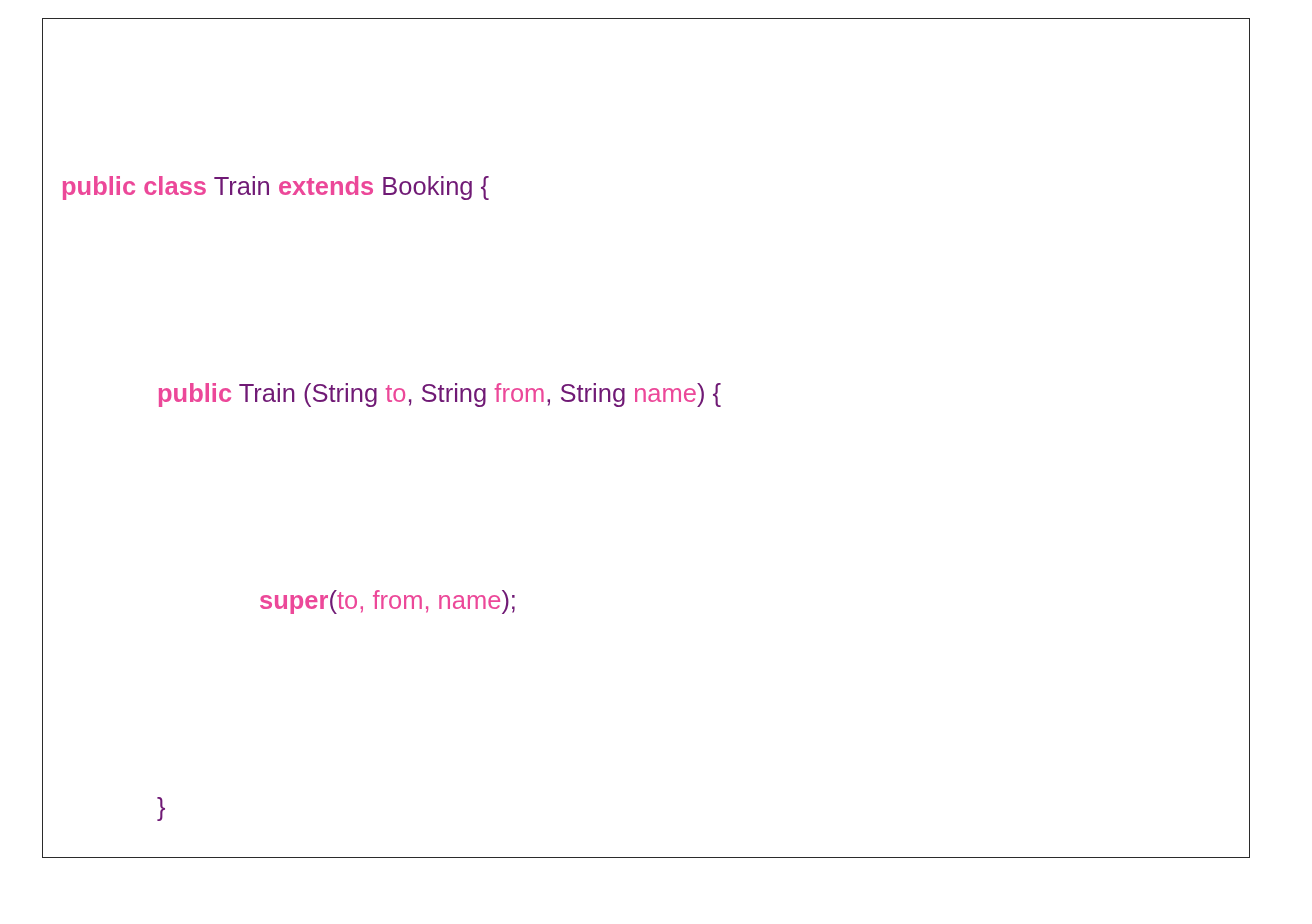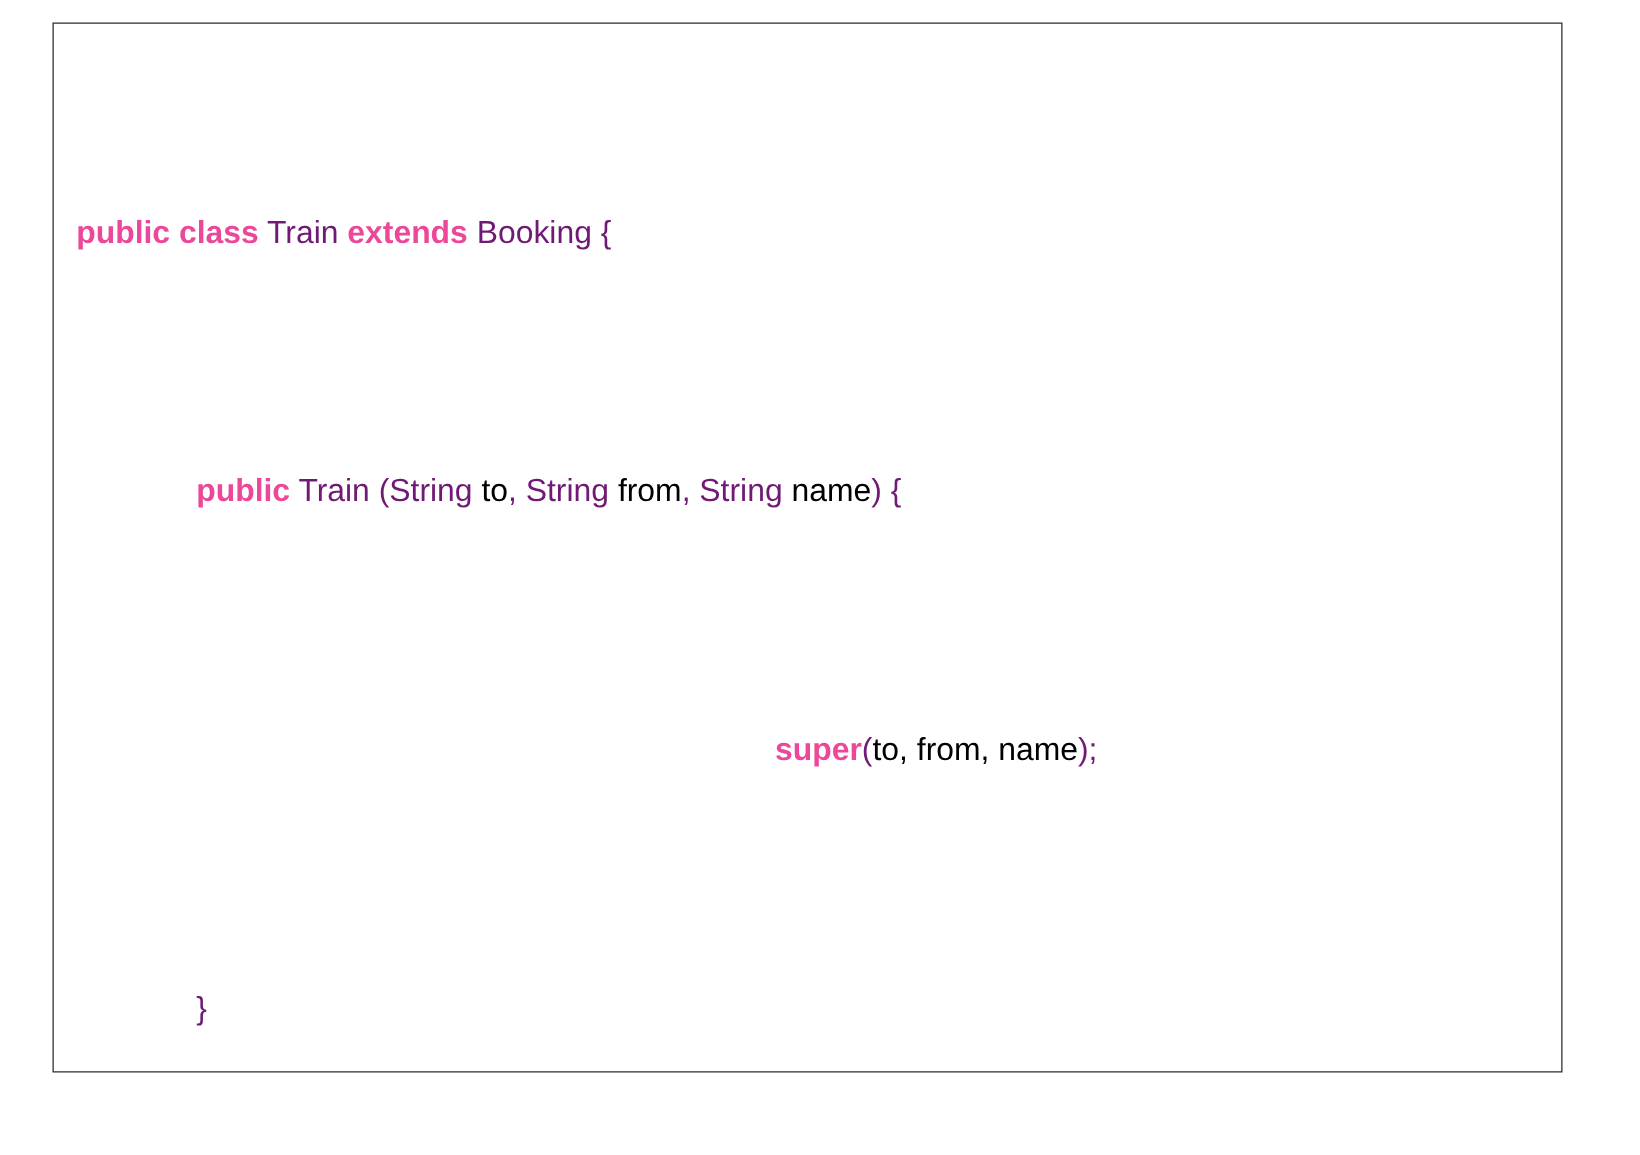--- a/index.html
+++ b/index.html
@@ -49,40 +49,40 @@
     content: "";
     display: inline-block;
     width: 100%;
   }
 
   .kw {
     color: #ec4899;
     font-weight: bold;
   }
   .param {
-    color: #000000;
+    color: #ec4899;
   }
   .plain {
     color: #701a75;
   }
 </style>
 </head>
 <body>
 
 <div id="code-frame">
   <div id="code-body">
 
     
     <div class="line" style="text-align:left;"><span class="kw">public</span> <span class="kw">class</span> <span class="plain">Train</span> <span class="kw">extends</span> <span class="plain">Booking</span> <span class="plain">{</span></div>
 
     
     <div class="line" style="text-align:left; padding-left:96px;"><span class="kw">public</span> <span class="plain">Train (String </span><span class="param">to</span><span class="plain">, String </span><span class="param">from</span><span class="plain">, String </span><span class="param">name</span><span class="plain">) {</span></div>
 
     
-    <div class="line" style="text-align:center; padding-left:198px;"><span class="kw">super</span><span class="plain">(</span><span class="param">to</span><span class="param">, </span><span class="param">from</span><span class="param">, </span><span class="param">name</span><span class="plain">);</span></div>
+    <div class="line" style="text-align:left; padding-left:198px;"><span class="kw">super</span><span class="plain">(</span><span class="param">to</span><span class="param">, </span><span class="param">from</span><span class="param">, </span><span class="param">name</span><span class="plain">);</span></div>
 
     
     <div class="line" style="text-align:left; padding-left:96px;"><span class="plain">}</span></div>
 
     
     
 
     
     
 

